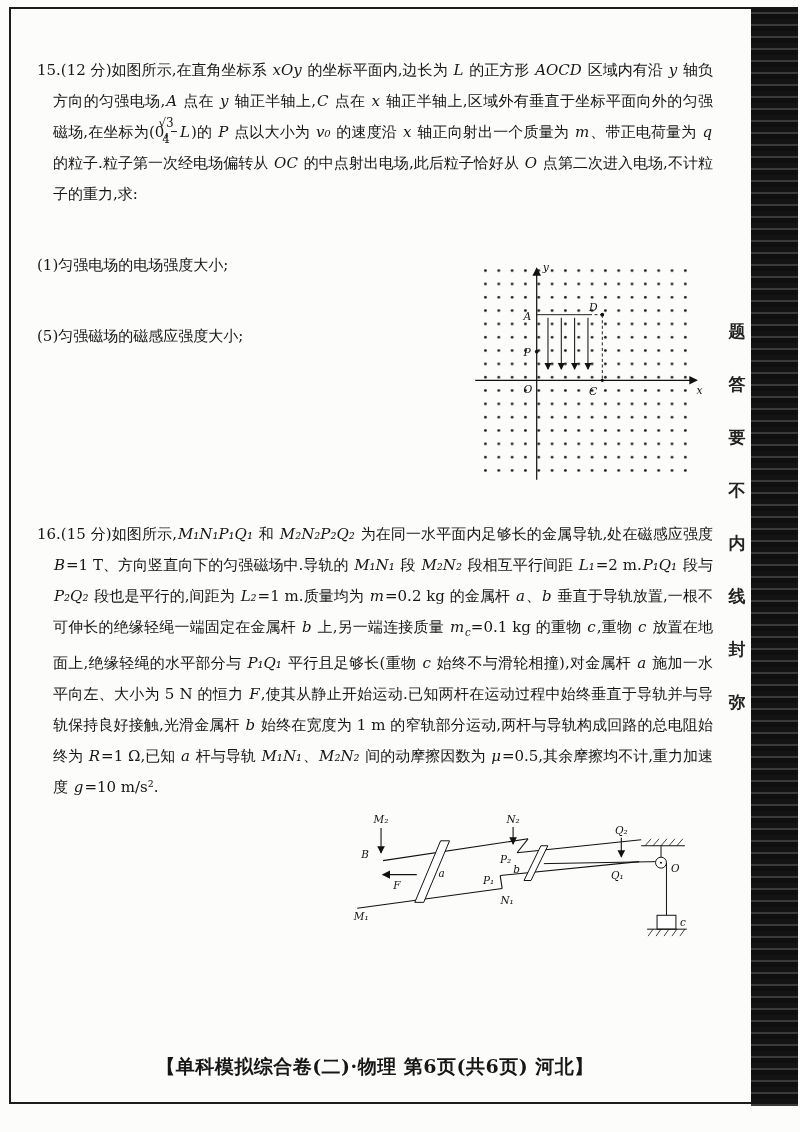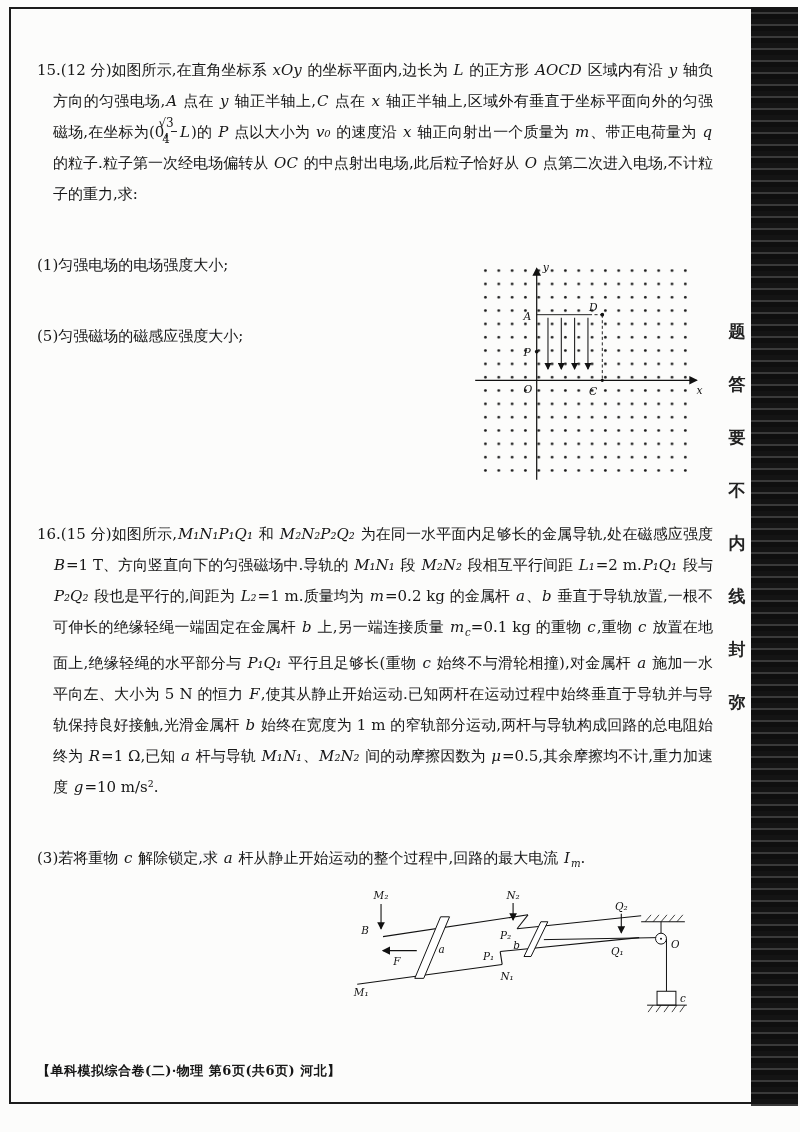--- a/index.html
+++ b/index.html
@@ -20,22 +20,22 @@
   i{font-style:italic;padding:0 1px;font-family:"DejaVu Serif",serif;}
   sub{font-size:0.68em;font-style:italic;}
   .frac{display:inline-block;vertical-align:-0.5em;text-align:center;line-height:1.05;font-size:0.8em;margin:0 2px;}
   .fnum{display:block;border-bottom:1px solid #222;padding:0 3px 1px;}
   .fden{display:block;padding-top:1px;}
   .fig15{float:right;width:246px;margin:2px 0 2px 10px;}
   .fig16{width:348px;margin:10px 14px 0 auto;}
   .sec16{clear:both;padding-top:20px;}
   .fl{font-family:"DejaVu Serif",serif;font-style:italic;font-size:10.5px;fill:#111;}
   .footer{
-    position:absolute;left:37px;width:676px;bottom:52px;text-align:left;
-    font-weight:bold;font-size:13px;letter-spacing:0.5px;
+    position:absolute;left:37px;width:676px;bottom:52px;text-align:center;
+    font-weight:bold;font-size:19px;letter-spacing:0.5px;
   }
   .seal-band{
     position:absolute;right:2px;top:7px;bottom:26px;width:47px;
     background:repeating-linear-gradient(180deg,#141414 0 5px,#3a3a3a 5px 7px,#0f0f0f 7px 12px);
   }
   .seal-text{
     position:absolute;right:53px;top:320px;width:20px;
     display:flex;flex-direction:column;gap:30px;align-items:center;
     font-size:17px;font-weight:bold;color:#222;
   }
@@ -92,21 +92,20 @@
             <text class="fl" x="55" y="101">P</text>
           </svg>
         </div>
         <p class="item">(1)匀强电场的电场强度大小;</p>
         <p class="item">(5)匀强磁场的磁感应强度大小;</p>
       </div>
     </section>
 
     <section class="sec16">
       <p class="stem">16.(15 分)如图所示,<i>M₁N₁P₁Q₁</i> 和 <i>M₂N₂P₂Q₂</i> 为在同一水平面内足够长的金属导轨,处在磁感应强度 <i>B</i>=1 T、方向竖直向下的匀强磁场中.导轨的 <i>M₁N₁</i> 段 <i>M₂N₂</i> 段相互平行间距 <i>L₁</i>=2 m.<i>P₁Q₁</i> 段与 <i>P₂Q₂</i> 段也是平行的,间距为 <i>L₂</i>=1 m.质量均为 <i>m</i>=0.2 kg 的金属杆 <i>a</i>、<i>b</i> 垂直于导轨放置,一根不可伸长的绝缘轻绳一端固定在金属杆 <i>b</i> 上,另一端连接质量 <i>m</i><sub>c</sub>=0.1 kg 的重物 <i>c</i>,重物 <i>c</i> 放置在地面上,绝缘轻绳的水平部分与 <i>P₁Q₁</i> 平行且足够长(重物 <i>c</i> 始终不与滑轮相撞),对金属杆 <i>a</i> 施加一水平向左、大小为 5 N 的恒力 <i>F</i>,使其从静止开始运动.已知两杆在运动过程中始终垂直于导轨并与导轨保持良好接触,光滑金属杆 <i>b</i> 始终在宽度为 1 m 的窄轨部分运动,两杆与导轨构成回路的总电阻始终为 <i>R</i>=1 Ω,已知 <i>a</i> 杆与导轨 <i>M₁N₁</i>、<i>M₂N₂</i> 间的动摩擦因数为 <i>μ</i>=0.5,其余摩擦均不计,重力加速度 <i>g</i>=10 m/s².</p>
-      <p class="item">(3)若将重物 <i>c</i> 解除锁定,求 <i>a</i> 杆从静止开始运动的整个过程中,回路的最大电流 <i>I</i><sub>m</sub>.</p>
 
       <div class="fig16">
         <svg viewBox="0 0 350 140" width="348" height="139">
           <defs>
             <marker id="arr16" viewBox="0 0 10 10" refX="8.5" refY="5" markerWidth="7" markerHeight="7" orient="auto">
               <path d="M0,0 L10,5 L0,10 z" fill="#111"></path>
             </marker>
           </defs>
           <g stroke="#111" stroke-width="1.1" fill="none">
             <line x1="32" y1="48" x2="178" y2="26"></line>

